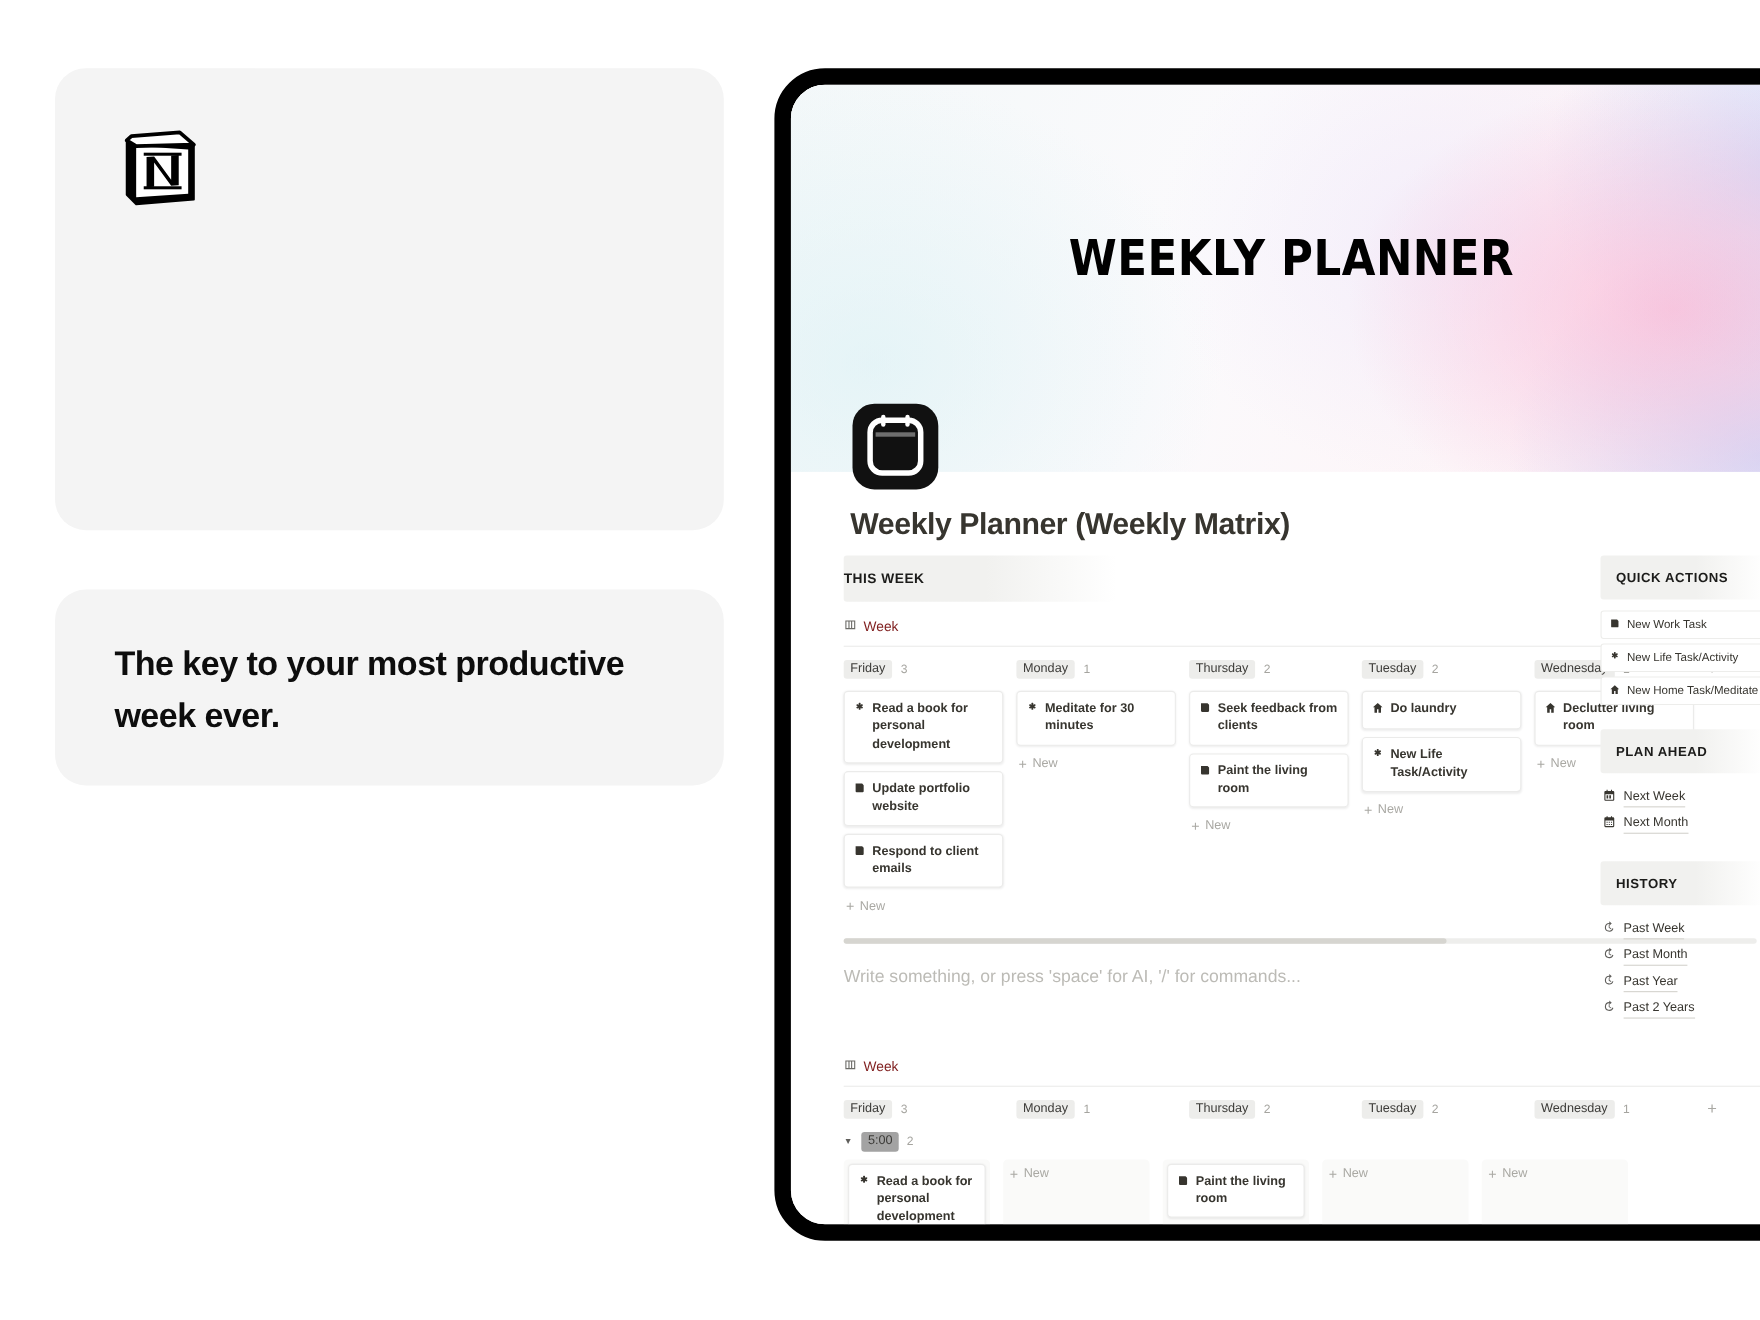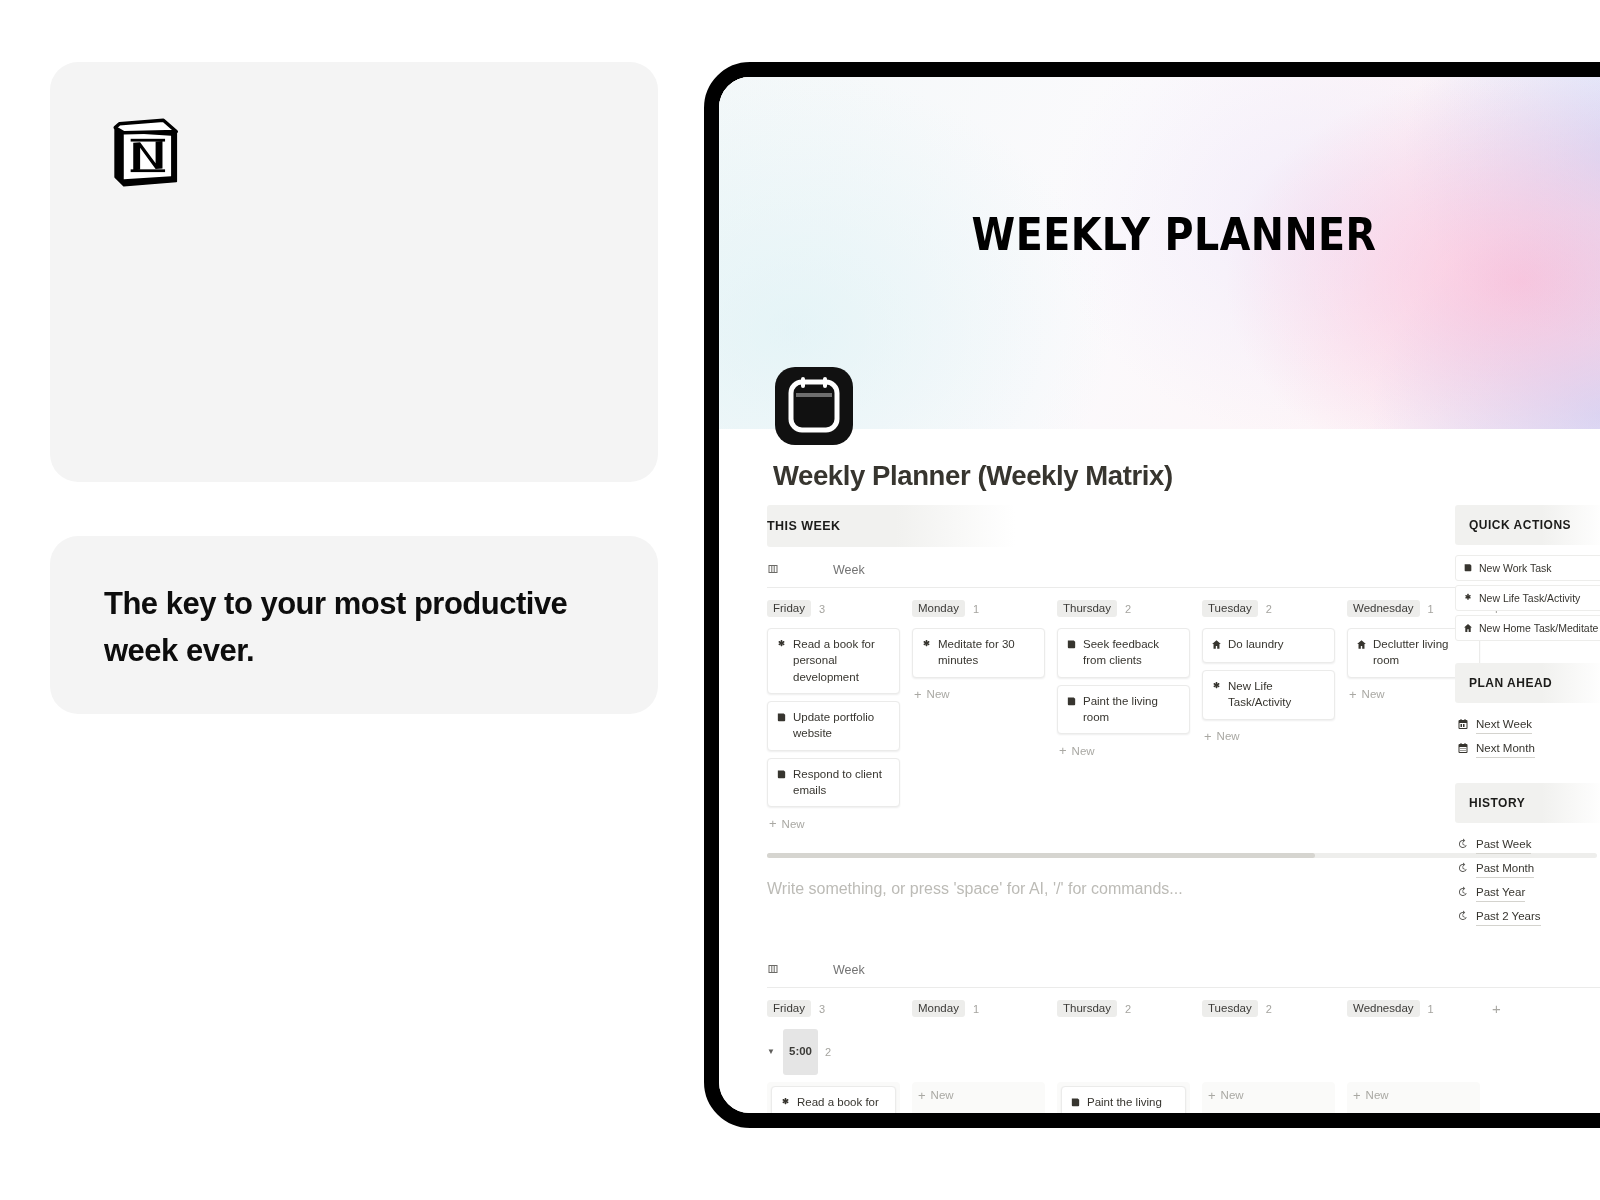--- a/index.html
+++ b/index.html
@@ -143,40 +143,39 @@
 
   .view-tab {
     position: absolute;
     left: 48px;
     display: flex;
     align-items: center;
     gap: 6px;
   }
   .view-tab-label {
     font-size: 12.5px;
-    color: #737373;
-    margin-left: 48px;
+    color: #7f1d1d;
   }
   .view-divider {
     position: absolute;
     left: 48px;
     right: 0;
     height: 1px;
     background: #ebebea;
   }
 
   
   .board {
     position: absolute;
     left: 48px;
     right: 0;
     display: flex;
     gap: 12px;
   }
-  .board-col { width: 133px; flex-shrink: 0; }
+  .board-col { width: 145px; flex-shrink: 0; }
   .col-head {
     display: flex;
     align-items: center;
     gap: 8px;
     height: 21px;
     margin-bottom: 9px;
   }
   .col-name {
     font-size: 11.5px;
     color: #3c3b38;
@@ -190,20 +189,21 @@
   .card {
     background: #ffffff;
     border: 1px solid #ebebea;
     border-radius: 4px;
     box-shadow: 0 1px 2px rgba(15,15,15,0.07);
     padding: 7px 8px 8px 8px;
     margin-bottom: 7px;
     display: flex;
     gap: 6px;
     align-items: flex-start;
+    font-weight: bold;
   }
   .card-text {
     font-size: 11.5px;
     line-height: 1.42;
     color: #37352f;
     word-wrap: break-word;
   }
   .new-btn {
     display: flex;
     align-items: center;
@@ -253,25 +253,24 @@
     margin: 2px 0 7px 0;
   }
   .hour-caret {
     font-size: 8px;
     color: #5f5e5b;
     width: 9px;
   }
   .hour-label {
     font-size: 11.5px;
     color: #3c3b38;
-    background: #e5e5e5;
+    background: #a3a3a3;
     border-radius: 3px;
-    padding: 16px 6px;
+    padding: 2px 6px;
     line-height: 1.2;
-    font-weight: bold;
   }
   .hour-count { font-size: 11px; color: #a5a49f; }
 
   .hour-board { display: flex; gap: 12px; }
   .hour-col {
     width: 133px;
     flex-shrink: 0;
     background: #fafaf9;
     border-radius: 4px;
     padding: 4px 4px 2px 4px;

